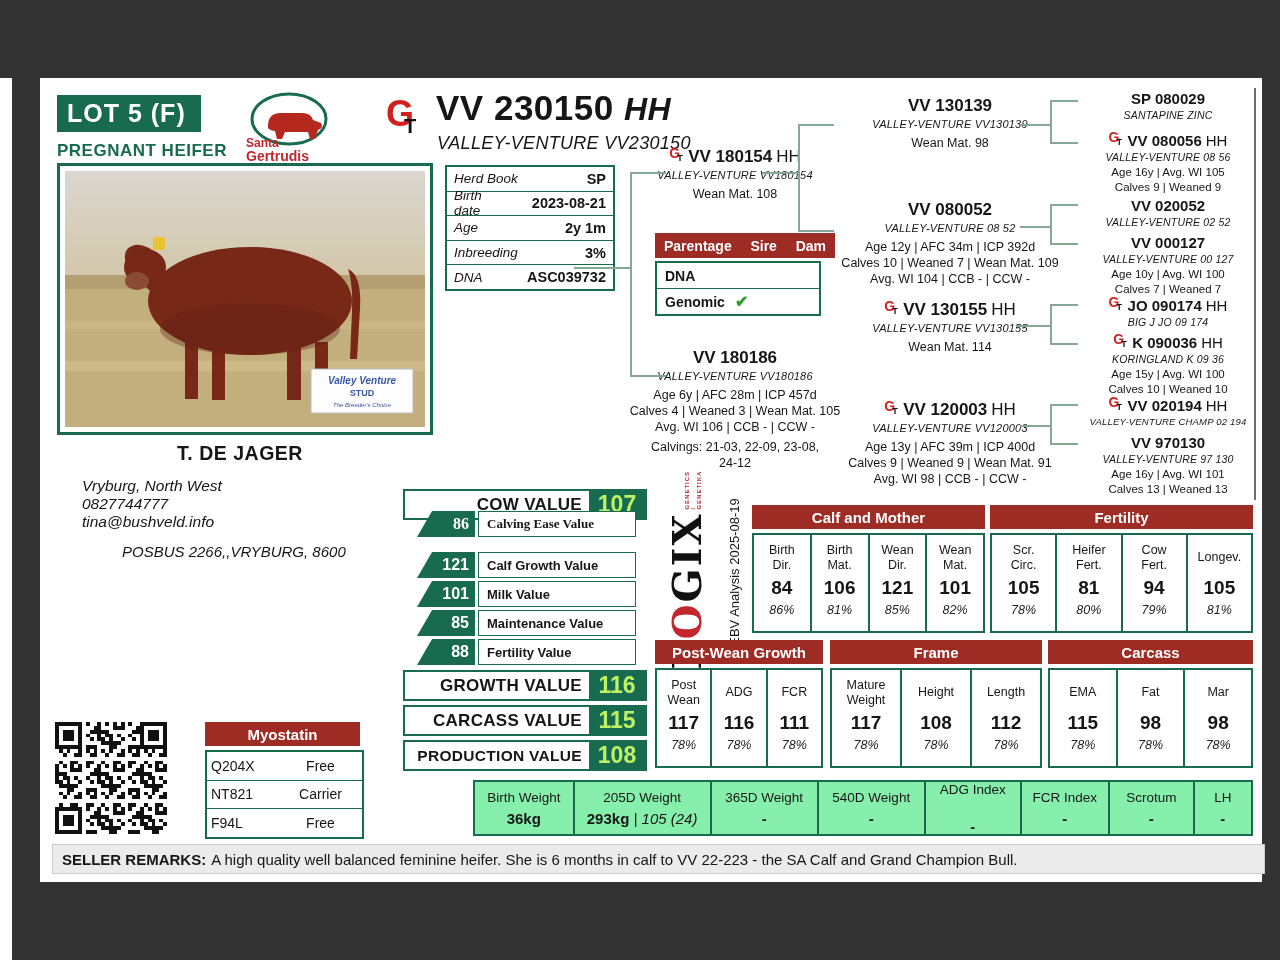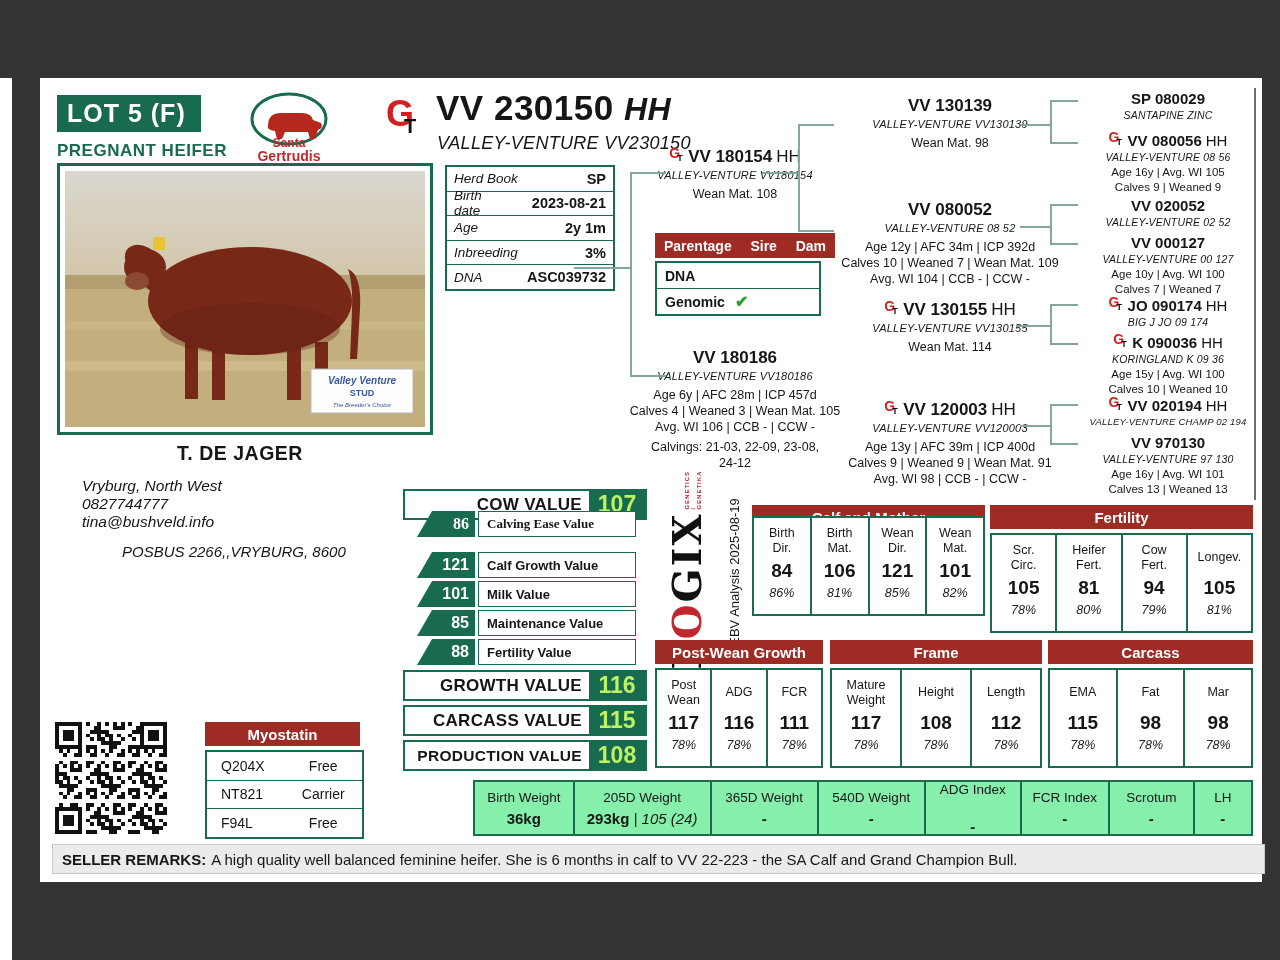--- a/index.html
+++ b/index.html
@@ -90,29 +90,29 @@
   .wcell + .wcell{border-left:2px solid #186b4e;}
   .wl{font-size:13.5px;}
   .wv{font-size:15px;margin-top:5px;white-space:nowrap;}
   .wv b{font-weight:bold;}
   .wv i{font-style:italic;font-weight:normal;}
 
   
   .mtable{border:2px solid #186b4e;background:#fff;}
   .mrow{display:flex;align-items:center;height:27.5px;border-bottom:1.5px solid #186b4e;font-size:14px;}
   .mrow:last-child{border-bottom:none;}
-  .ml{width:45%;padding-left:14px;}
+  .ml{width:45%;padding-left:4px;}
   .mv{width:55%;text-align:center;}
 
   
   .remarks{background:#ebebeb;border:1px solid #c9c9c9;display:flex;align-items:center;font-size:15px;padding-left:9px;}
   .remarks b{margin-right:5px;}
 
   
-  .sg{text-align:center;}
+  .sg{text-align:left;}
   .sg .t1{color:#c1272d;font-weight:bold;font-size:12px;line-height:11px;margin-top:-14px;}
   .sg .t2{color:#c1272d;font-weight:bold;font-size:14px;line-height:14px;}
   .sg .t3{color:#186b4e;font-weight:bold;font-size:7px;line-height:9px;}
 </style>
 </head>
 <body>
 
 <div id="canvas">
   <div id="left-sliver"></div>
   <div id="page"></div>
@@ -371,21 +371,21 @@
     <span>L</span>
       <span class="o">O</span>
       <span>GIX</span>
     <span class="logix-tag">GENETICS / GENETIKA</span>
   </div>
   <div class="abs ebv-date" style="left:654px;top:564px;width:160px;height:16px;">EBV Analysis 2025-08-19</div>
 
   
   <div class="abs redhdr" style="left:752px;top:505px;width:233px;height:24px;">Calf and Mother</div>
   <div class="abs redhdr" style="left:990px;top:505px;width:263px;height:24px;">Fertility</div>
-  <div class="abs egroup" style="left:752px;top:516px;width:229px;height:96px;justify-content:flex-end;">
+  <div class="abs egroup" style="left:752px;top:533px;width:229px;height:96px;justify-content:flex-end;">
     <div class="ecell">
         <div class="el">Birth
 Dir.</div>
         <div class="ev">84</div>
         <div class="ea">86%</div>
       </div>
     <div class="ecell">
         <div class="el">Birth
 Mat.</div>
         <div class="ev">106</div>

